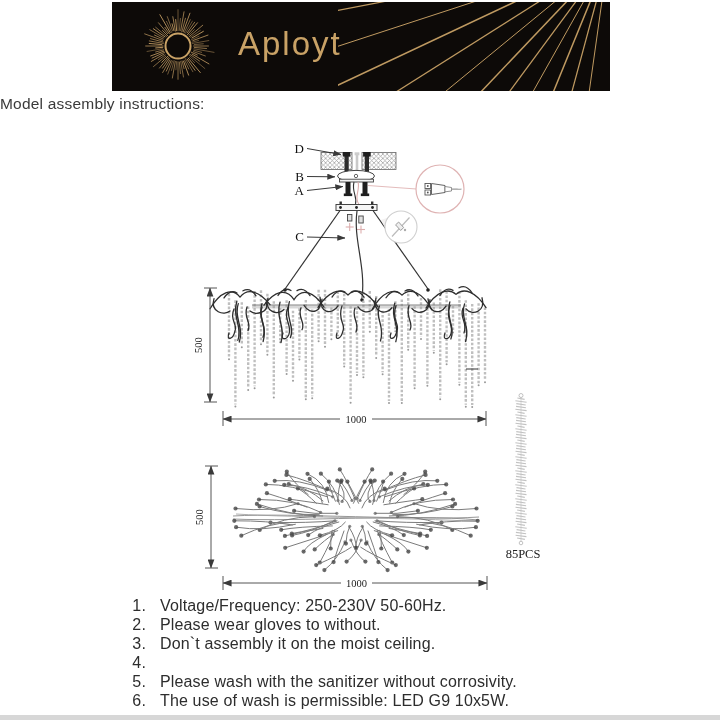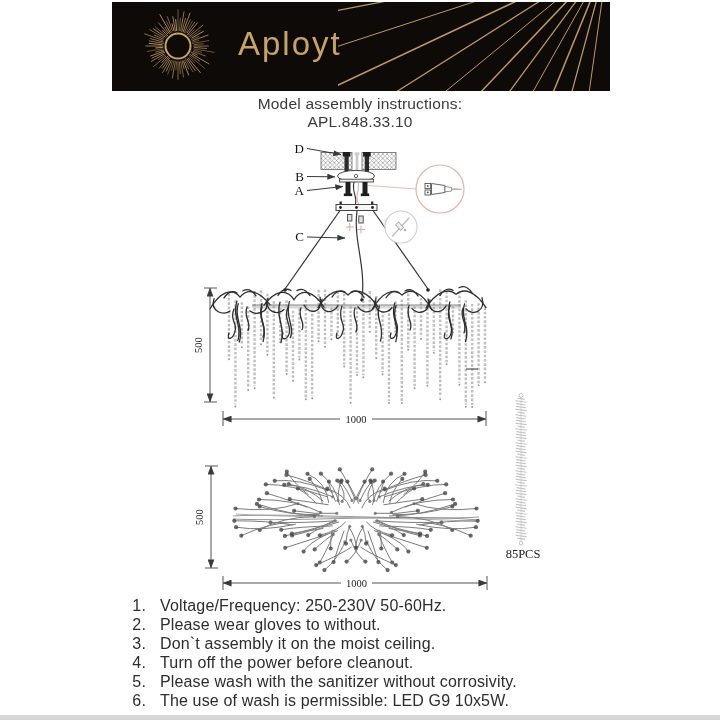--- a/index.html
+++ b/index.html
@@ -2,21 +2,21 @@
 <html><head>
 <meta charset="utf-8">
 <style>
   html,body{margin:0;padding:0;}
   body{width:720px;height:720px;background:#ffffff;position:relative;overflow:hidden;
        font-family:"Liberation Sans",sans-serif;}
   .banner{position:absolute;left:112px;top:2px;width:498px;height:89px;background:#0d0a08;overflow:hidden;text-align:right;}
   #sunburst{position:absolute;left:20px;top:-1px;width:92px;height:92px;}
   .brand{position:absolute;left:126px;top:23px;font-size:33px;font-weight:400;color:#c9a266;letter-spacing:2px;}
   #fan{position:absolute;right:0;top:0;width:272px;height:89px;}
-  .title-block{position:absolute;left:0;top:95px;width:720px;text-align:center;color:#3a3a3a;
+  .title-block{position:absolute;left:0;top:95px;width:720px;text-align:left;color:#3a3a3a;
                font-size:15.5px;line-height:17.5px;font-weight:500;letter-spacing:.2px;}
   #diagram{position:absolute;left:0;top:130px;width:720px;height:470px;}
   .instructions{position:absolute;left:120px;top:597px;margin:0;padding:0;list-style:none;
                 font-size:16px;line-height:18.9px;color:#2d2d2d;letter-spacing:.15px;}
   .instructions li{display:flex;}
   .instructions .num{width:26px;text-align:right;margin-right:14px;flex:none;}
   .edge{position:absolute;left:0;bottom:0;width:720px;height:5px;background:#cdcdcd;opacity:.8;}
   .dim{font-family:"Liberation Serif",serif;font-size:10.5px;fill:#222;}
   .lbl{font-family:"Liberation Serif",serif;font-size:13px;fill:#111;}
   .pcs{font-family:"Liberation Serif",serif;font-size:12.5px;fill:#222;}
@@ -116,21 +116,20 @@
         <line x1="270" y1="-44" x2="-93.46258828539806" y2="185.7715102376255" stroke="#c9a266" stroke-width="1.25" opacity="0.95"></line>
         <line x1="270" y1="-44" x2="-119.07563256038844" y2="139.08509537298116" stroke="#c9a266" stroke-width="1.50" opacity="0.95"></line>
         <line x1="270" y1="-44" x2="-138.721764599947" y2="89.59086474121466" stroke="#c9a266" stroke-width="1.00" opacity="0.95"></line>
         <line x1="270" y1="-44" x2="-152.0996888824955" y2="38.04786801191433" stroke="#c9a266" stroke-width="1.25" opacity="0.95"></line>
         <line x1="270" y1="-44" x2="-159.00423989931028" y2="-14.75342501394315" stroke="#c9a266" stroke-width="1.50" opacity="0.95"></line>
       </svg>
   </header>
 
   <div class="title-block">
     <div>Model assembly instructions:</div>
-    <div>APL.848.33.10</div>
   </div>
 
   <svg id="diagram" viewBox="0 130 720 470">
     <defs>
       <pattern id="hatch" width="4.4" height="4.4" patternUnits="userSpaceOnUse">
         <path d="M0,0 l4.4,4.4 M4.4,0 l-4.4,4.4" stroke="#9a9a9a" stroke-width="0.7"></path>
       </pattern>
       <marker id="da" viewBox="0 0 8 6" refX="7.6" refY="3" markerWidth="9" markerHeight="7" orient="auto-start-reverse">
         <path d="M0,0 L8,3 L0,6 Z" fill="#3a3a3a"></path>
       </marker>
@@ -668,21 +667,20 @@
     <li>
       <span class="num">2.</span>
       <span>Please wear gloves to without.</span>
       </li>
     <li>
       <span class="num">3.</span>
       <span>Don`t assembly it on the moist ceiling.</span>
       </li>
     <li>
       <span class="num">4.</span>
-      <span>Turn off the power before cleanout.</span>
       </li>
     <li>
       <span class="num">5.</span>
       <span>Please wash with the sanitizer without corrosivity.</span>
       </li>
     <li>
       <span class="num">6.</span>
       <span>The use of wash is permissible: LED G9 10x5W.</span>
       </li>
   </ol>

